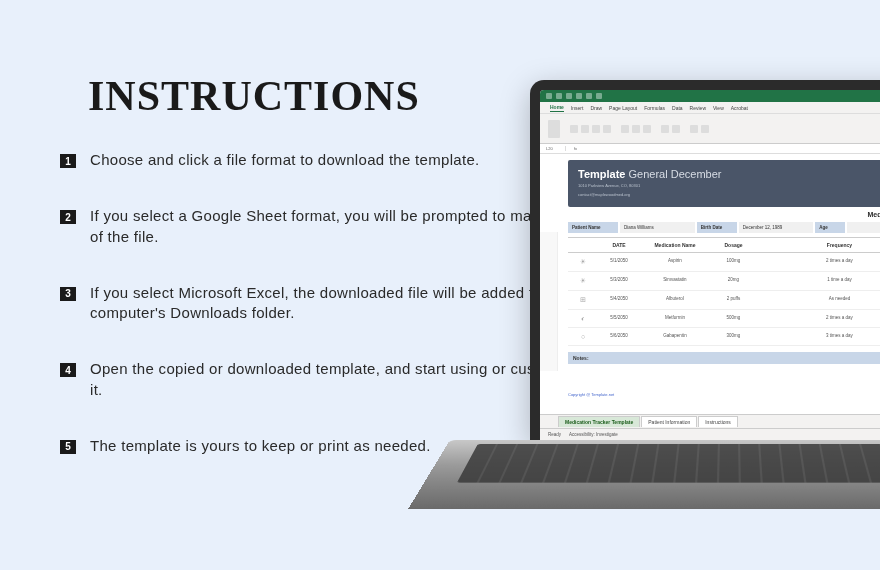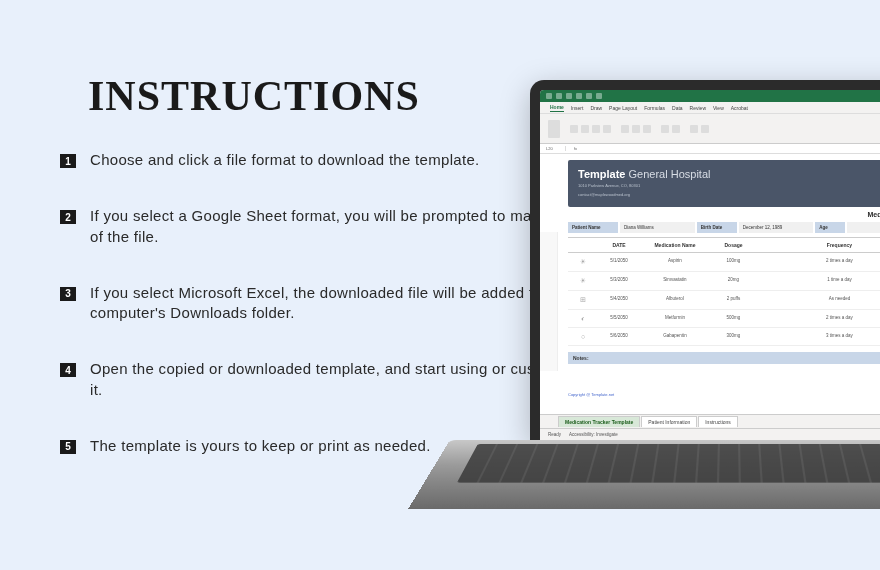--- a/index.html
+++ b/index.html
@@ -300,21 +300,21 @@
       <div class="formula-bar">
         <span class="cell-ref">L20</span>
         <span>fx</span>
       </div>
 
       <div class="sheet-area">
         <div class="row-gutter"></div>
 
         <div class="hospital-banner">
           <div class="hname">
-            <span>Template</span> <span class="light">General Hospital</span>
+            <span>Template</span> <span class="light">General December</span>
           </div>
           <div class="hsub">1010 Parkview Avenue, CO, 80301</div>
           <div class="hsub">contact@maplewoodmed.org</div>
         </div>
 
         <div class="tracker-title">Medical Tracker</div>
 
         <div class="patient-row">
           <div class="lbl">Patient Name</div>
           <div class="val">Diana Williams</div>

